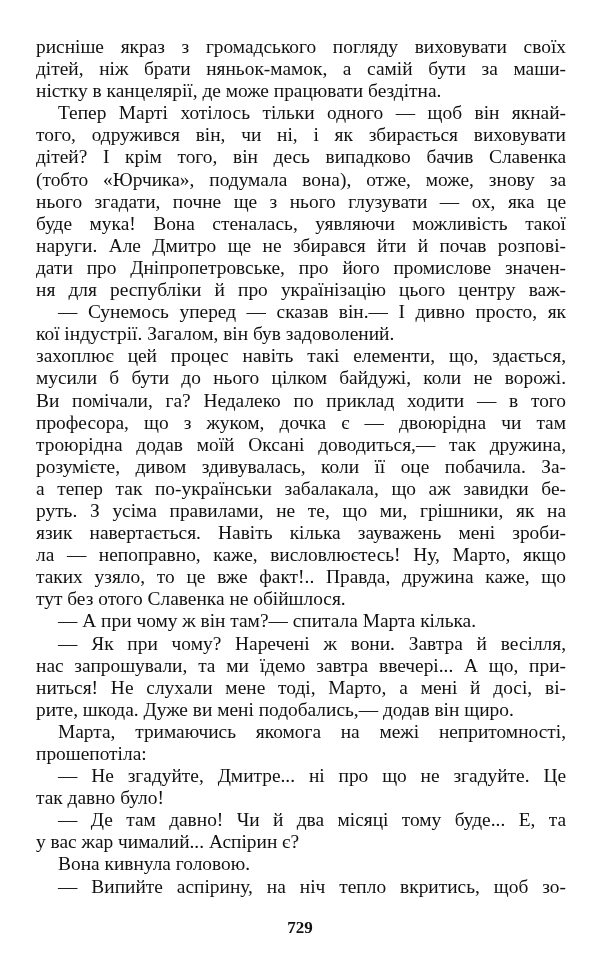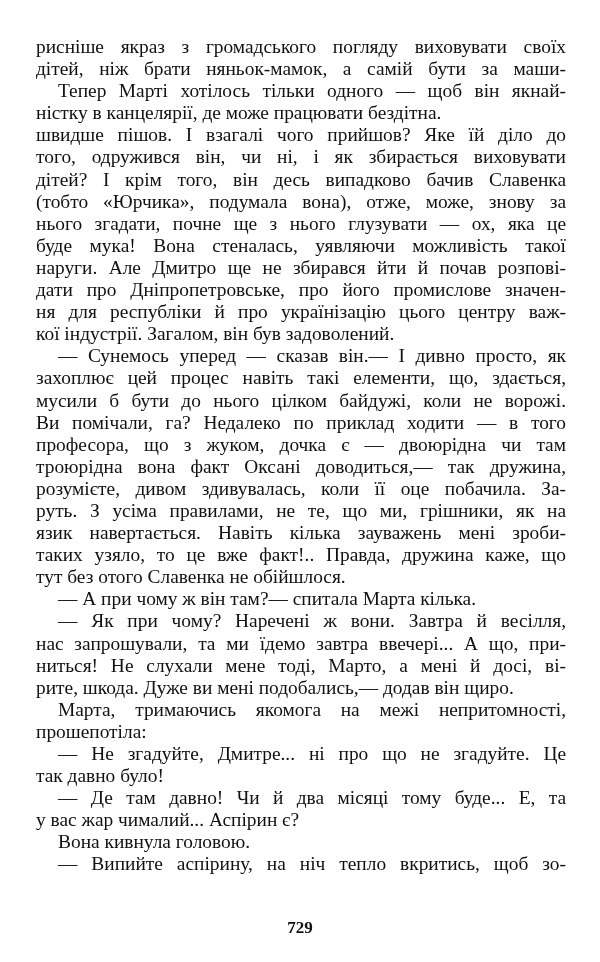--- a/index.html
+++ b/index.html
@@ -20,41 +20,42 @@
     text-align: center; font-family: "Liberation Serif", serif;
     font-weight: bold; font-size: 17px; color: #111;
   }
 </style>
 </head>
 <body>
 
 <div class="page" id="page-body">
     <span class="line">рисніше якраз з громадського погляду виховувати своїх</span>
     <span class="line">дітей, ніж брати няньок-мамок, а самій бути за маши-</span>
+    <span class="line last">ністку в канцелярії, де може працювати бездітна.</span>
     <span class="line indent">Тепер Марті хотілось тільки одного — щоб він якнай-</span>
-    <span class="line last">ністку в канцелярії, де може працювати бездітна.</span>
-    <span class="line">швидше пішов. І взагалі чого прийшов? Яке їй діло до</span>
     <span class="line">того, одружився він, чи ні, і як збирається виховувати</span>
     <span class="line">дітей? І крім того, він десь випадково бачив Славенка</span>
     <span class="line">(тобто «Юрчика», подумала вона), отже, може, знову за</span>
     <span class="line">нього згадати, почне ще з нього глузувати — ох, яка це</span>
     <span class="line">буде мука! Вона стеналась, уявляючи можливість такої</span>
     <span class="line">наруги. Але Дмитро ще не збирався йти й почав розпові-</span>
     <span class="line">дати про Дніпропетровське, про його промислове значен-</span>
     <span class="line">ня для республіки й про українізацію цього центру важ-</span>
+    <span class="line indent">— Сунемось уперед — сказав він.— І дивно просто, як</span>
     <span class="line last">кої індустрії. Загалом, він був задоволений.</span>
-    <span class="line indent">— Сунемось уперед — сказав він.— І дивно просто, як</span>
     <span class="line">захоплює цей процес навіть такі елементи, що, здається,</span>
     <span class="line">мусили б бути до нього цілком байдужі, коли не ворожі.</span>
     <span class="line">Ви помічали, га? Недалеко по приклад ходити — в того</span>
     <span class="line">професора, що з жуком, дочка є — двоюрідна чи там</span>
-    <span class="line">троюрідна вона факт Оксані доводиться,— так дружина,</span>
+    <span class="line">троюрідна додав моїй Оксані доводиться,— так дружина,</span>
     <span class="line">розумієте, дивом здивувалась, коли її оце побачила. За-</span>
+    <span class="line">а тепер так по-українськи забалакала, що аж завидки бе-</span>
     <span class="line">руть. З усіма правилами, не те, що ми, грішники, як на</span>
     <span class="line">язик навертається. Навіть кілька зауважень мені зроби-</span>
+    <span class="line">ла — непоправно, каже, висловлюєтесь! Ну, Марто, якщо</span>
     <span class="line">таких узяло, то це вже факт!.. Правда, дружина каже, що</span>
     <span class="line last">тут без отого Славенка не обійшлося.</span>
     <span class="line indent last">— А при чому ж він там?— спитала Марта кілька.</span>
     <span class="line indent">— Як при чому? Наречені ж вони. Завтра й весілля,</span>
     <span class="line">нас запрошували, та ми їдемо завтра ввечері... А що, при-</span>
     <span class="line">ниться! Не слухали мене тоді, Марто, а мені й досі, ві-</span>
     <span class="line last">рите, шкода. Дуже ви мені подобались,— додав він щиро.</span>
     <span class="line indent">Марта, тримаючись якомога на межі непритомності,</span>
     <span class="line last">прошепотіла:</span>
     <span class="line indent">— Не згадуйте, Дмитре... ні про що не згадуйте. Це</span>

